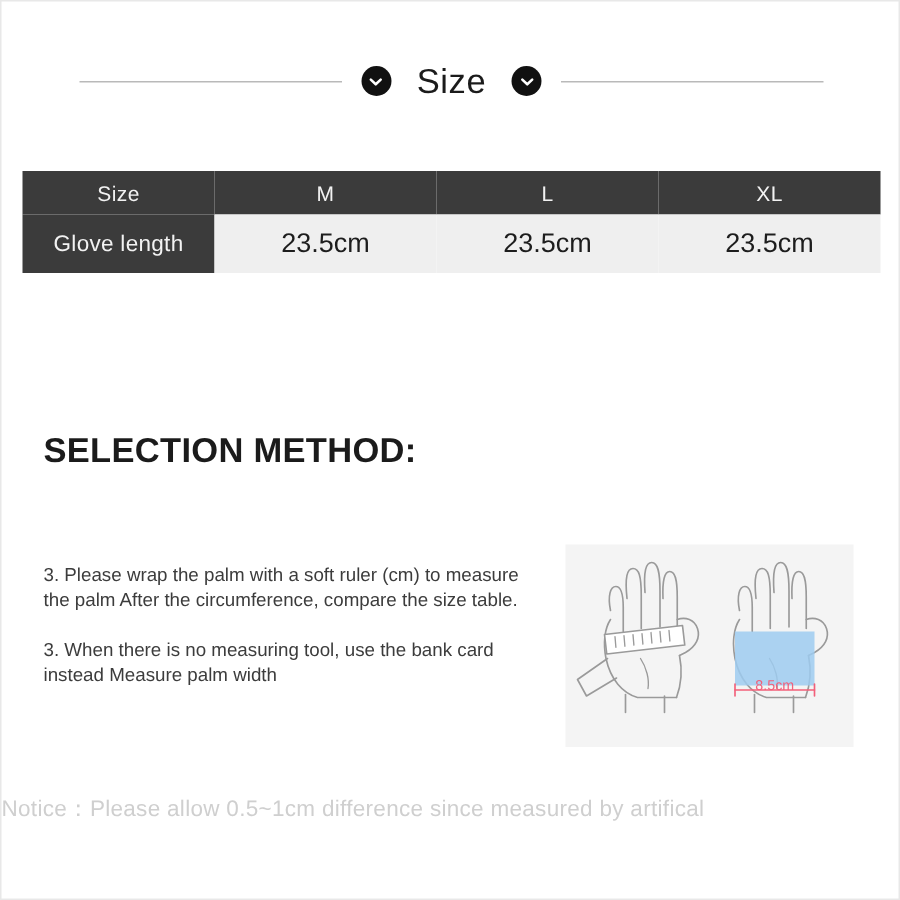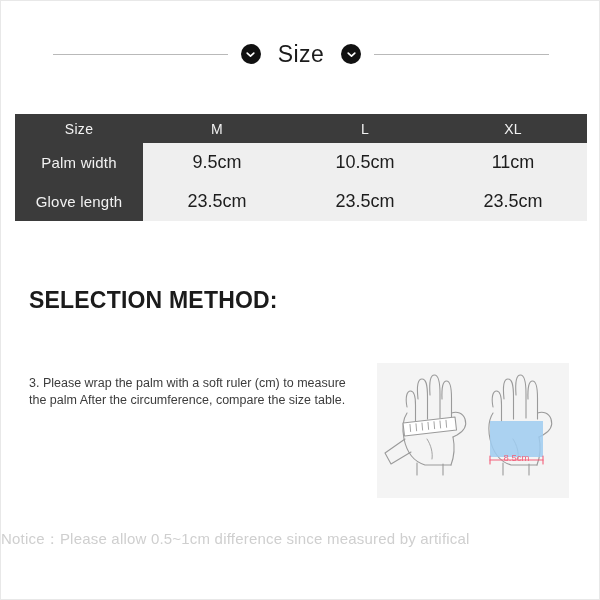--- a/index.html
+++ b/index.html
@@ -166,38 +166,33 @@
   <thead>
     <tr>
       <th class="col-label">Size</th>
       <th>M</th>
       <th>L</th>
       <th>XL</th>
     </tr>
   </thead>
   <tbody>
     <tr>
-      <td class="cell-label">Palm width</td>
-      <td class="cell-val">9.5cm</td>
-      <td class="cell-val">10.5cm</td>
-      <td class="cell-val">11cm</td>
-    </tr>
-    <tr>
       <td class="cell-label">Glove length</td>
       <td class="cell-val">23.5cm</td>
       <td class="cell-val">23.5cm</td>
       <td class="cell-val">23.5cm</td>
     </tr>
   </tbody>
 </table>
 
 <div class="section-title">SELECTION METHOD:</div>
 
 <div class="steps">
   <div class="step">3. Please wrap the palm with a soft ruler (cm) to measure the palm After the circumference, compare the size table.</div>
+  <div class="step">3. When there is no measuring tool, use the bank card instead Measure palm width</div>
 </div>
 
 <div class="illus">
   <svg width="192" height="135" viewBox="0 0 192 135" aria-hidden="true">
     <g fill="none" stroke="#9a9a9a" stroke-width="1.1" stroke-linejoin="round" stroke-linecap="round">
 
       <path d="M30 44 C28 34 30 28 33.5 28 C37 28 38.5 33 38.5 42 L38.5 58"></path>
       <path d="M41 36 C39.5 22 41 16 45 16 C49 16 50.5 21 50.5 34 L50.5 56"></path>
       <path d="M53 32 C52 18 53.5 12 57.5 12 C61.5 12 63 18 63 31 L63 55"></path>
       <path d="M65 36 C64.5 24 66 18 69.5 18 C73 18 74.5 23 74.5 35 L74.5 56"></path>

